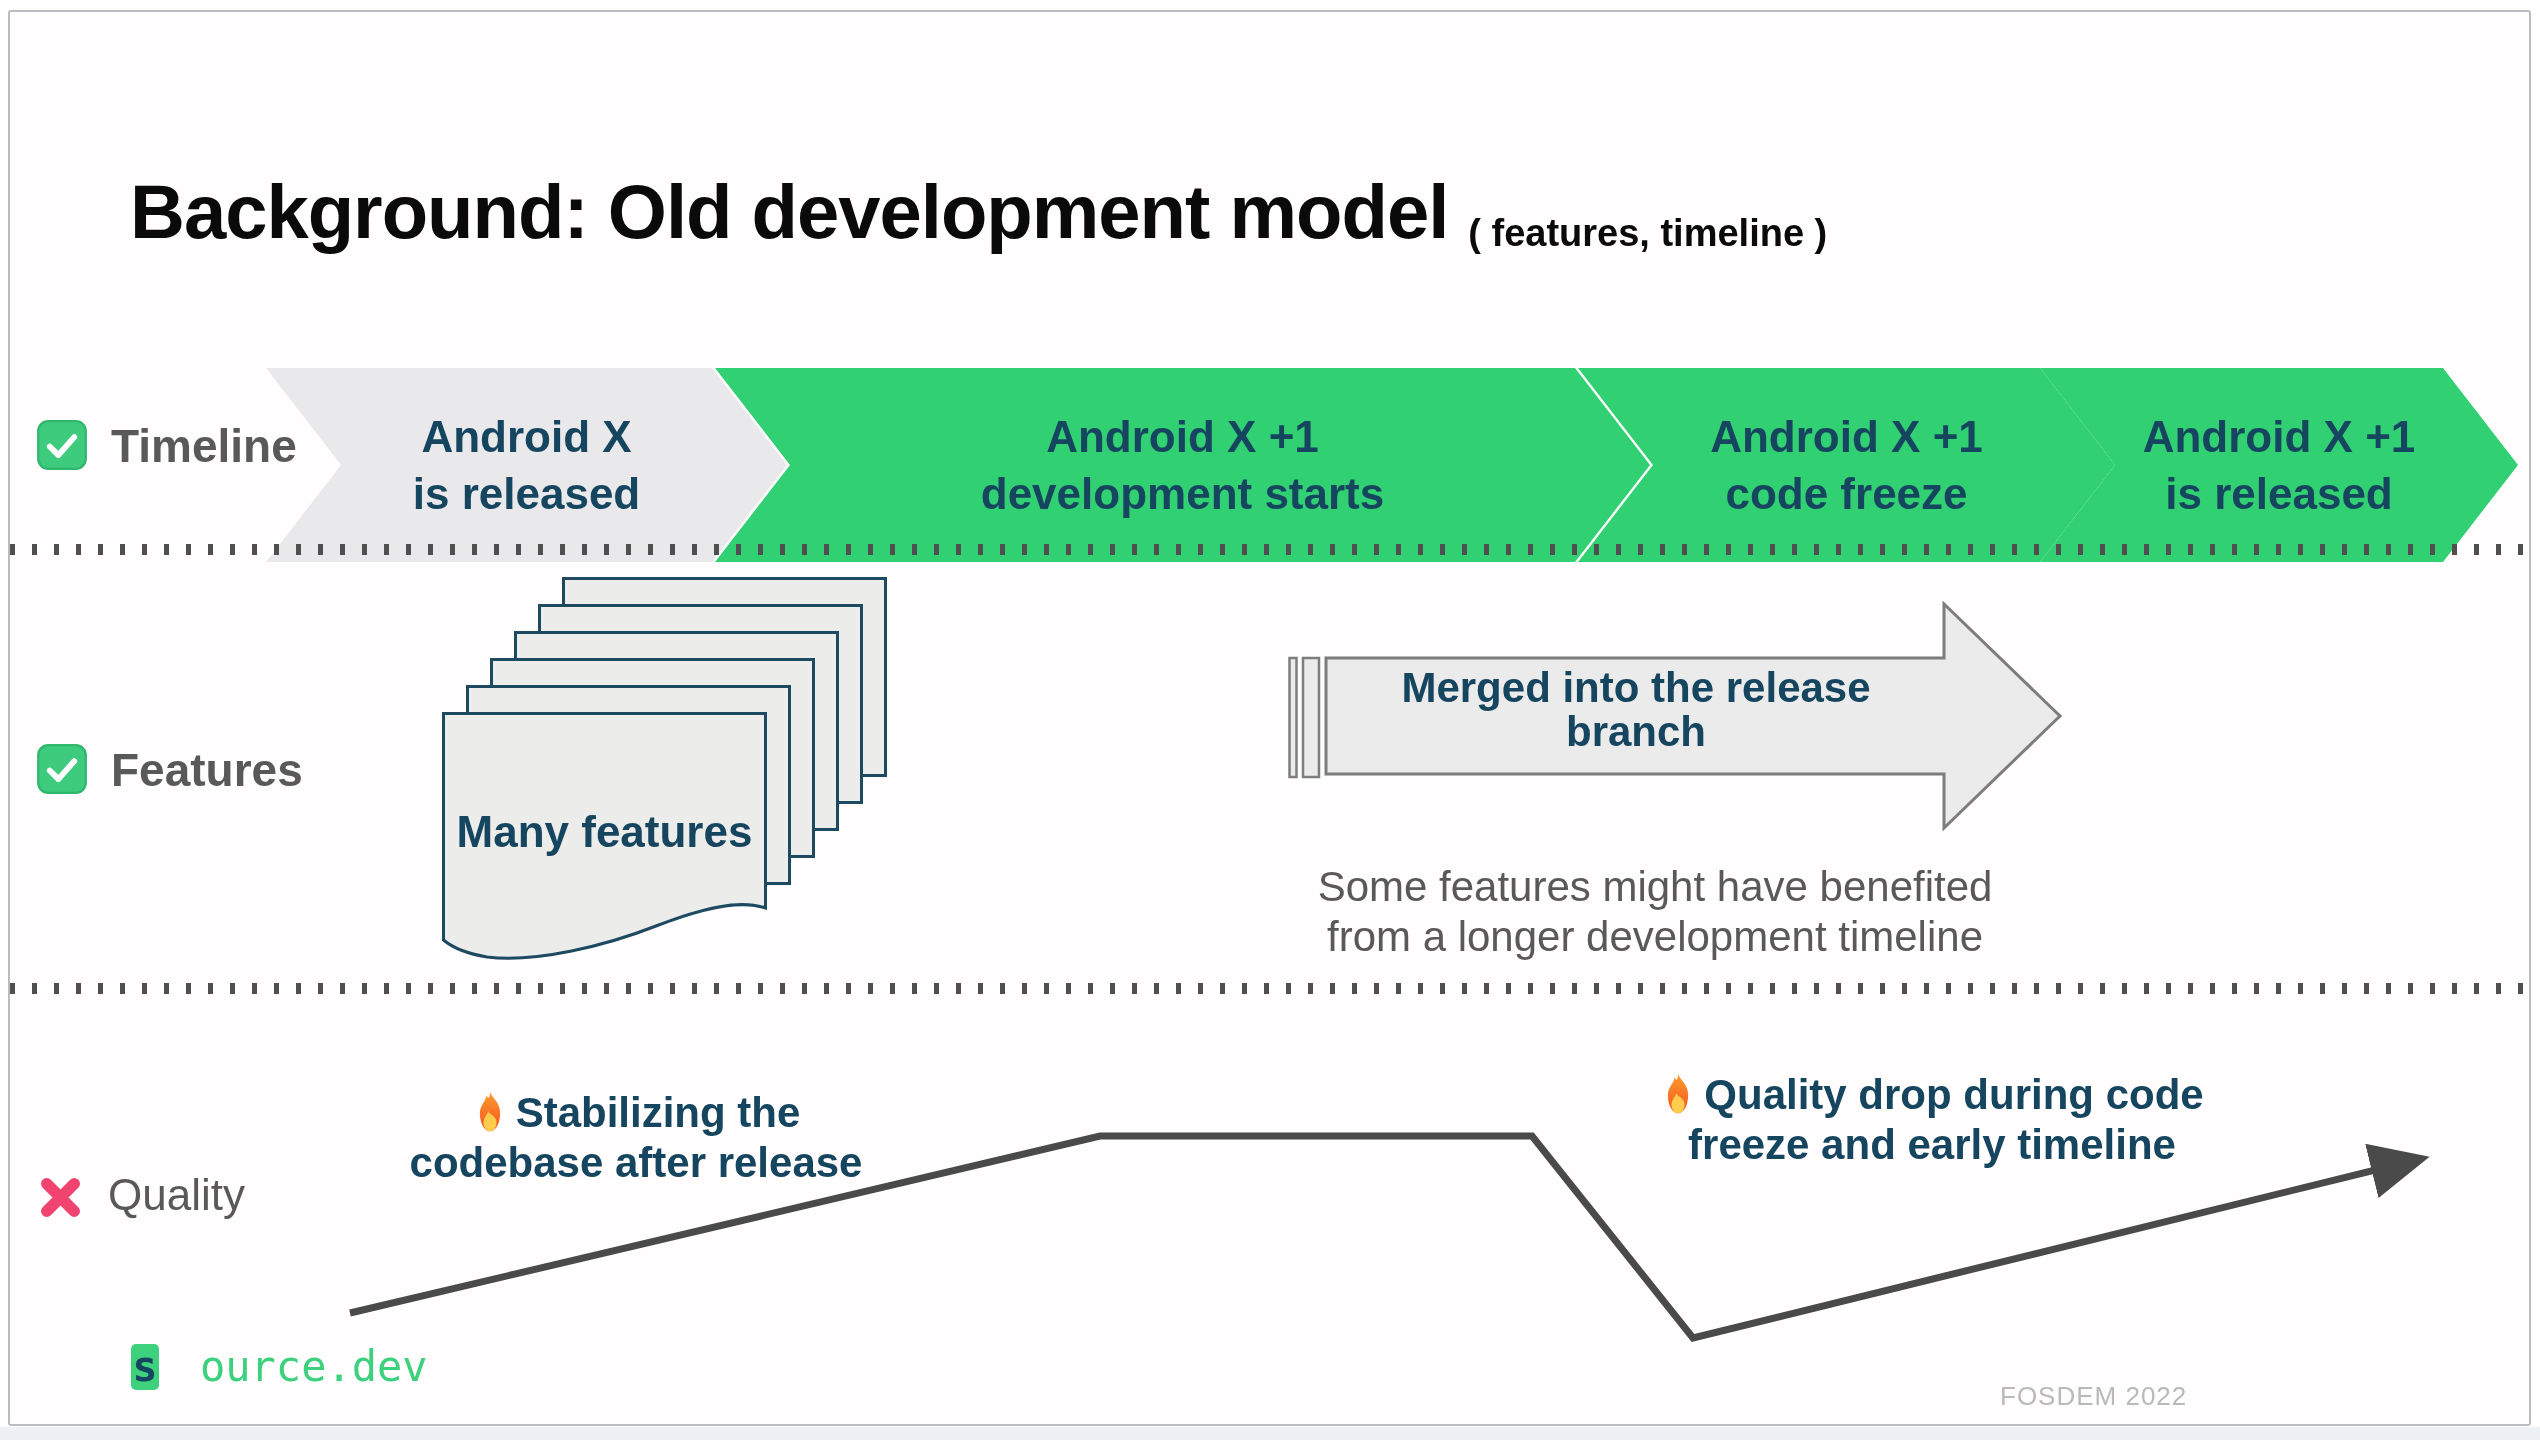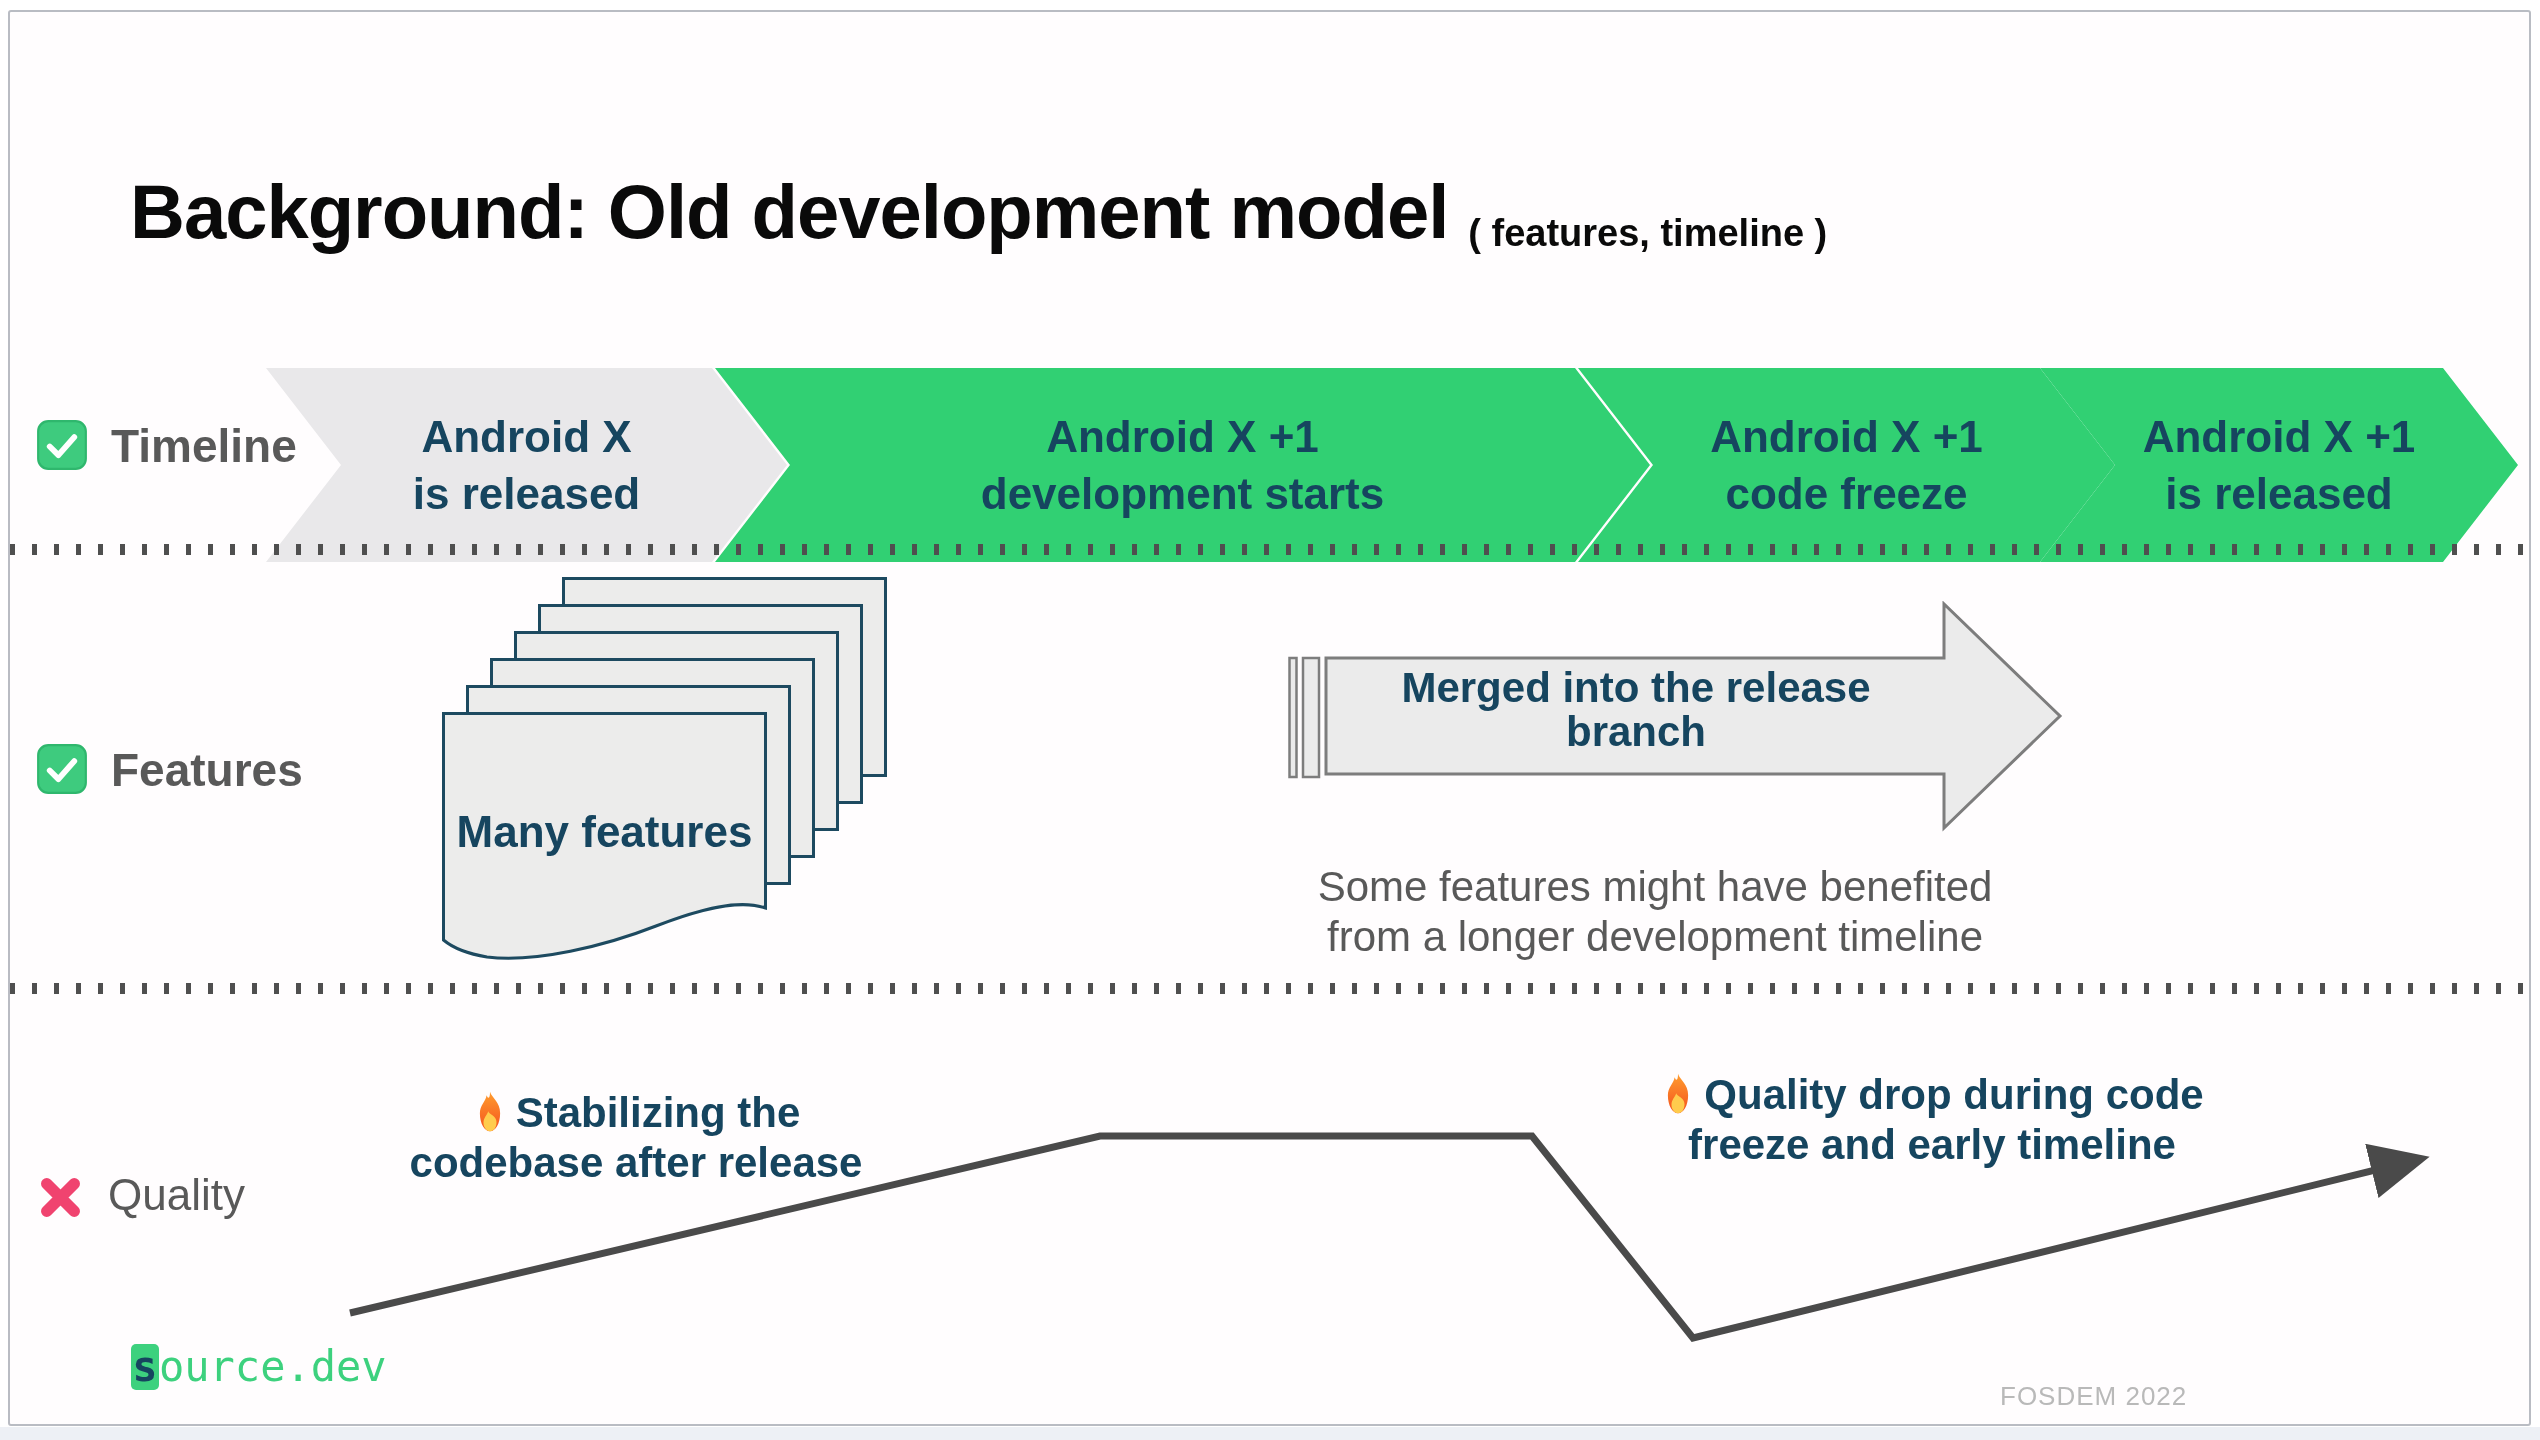--- a/index.html
+++ b/index.html
@@ -69,21 +69,21 @@
   
   .brand{
     position:absolute;left:131px;top:1342px;display:flex;align-items:center;
     font-family:"DejaVu Sans Mono", monospace;font-size:42px;
   }
   .brand .s-badge{
     display:inline-flex;align-items:center;justify-content:center;
     width:28px;height:46px;border-radius:5px;background:var(--green);
     color:var(--navy);font-weight:bold;
   }
-  .brand .rest{color:var(--green);}
+  .brand .rest{color:var(--green);padding-left:41px;}
   .event{
     position:absolute;left:2000px;top:1381px;font-size:26px;color:#b9b9b9;letter-spacing:1px;
   }
   svg.overlay{position:absolute;left:0;top:0;pointer-events:none;}
 </style>
 </head>
 <body>
 
 <div class="stage">
   <div class="frame"></div>

